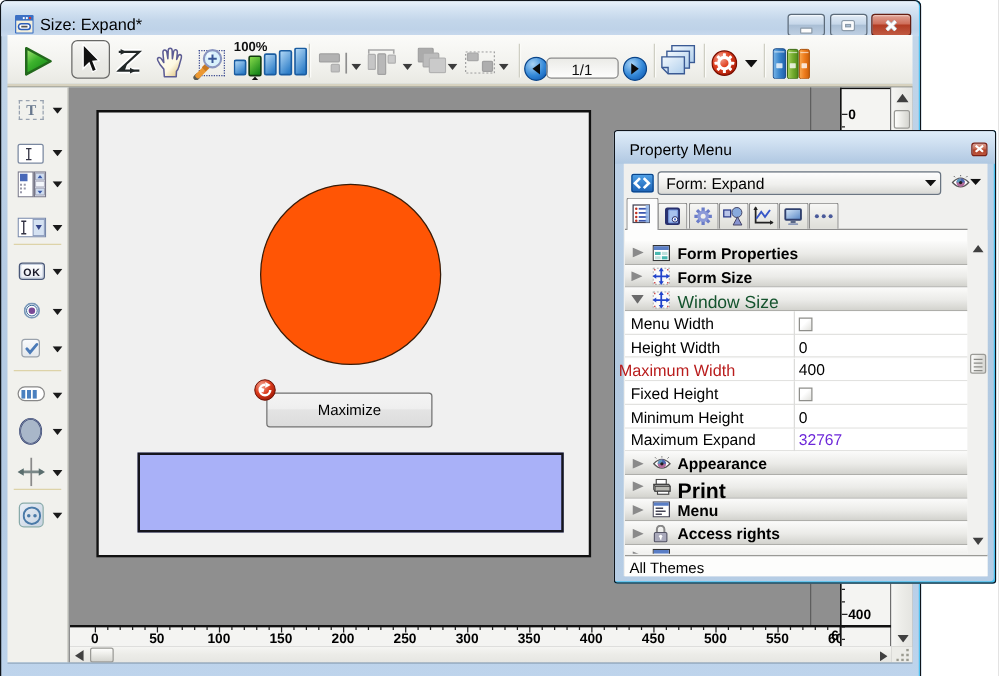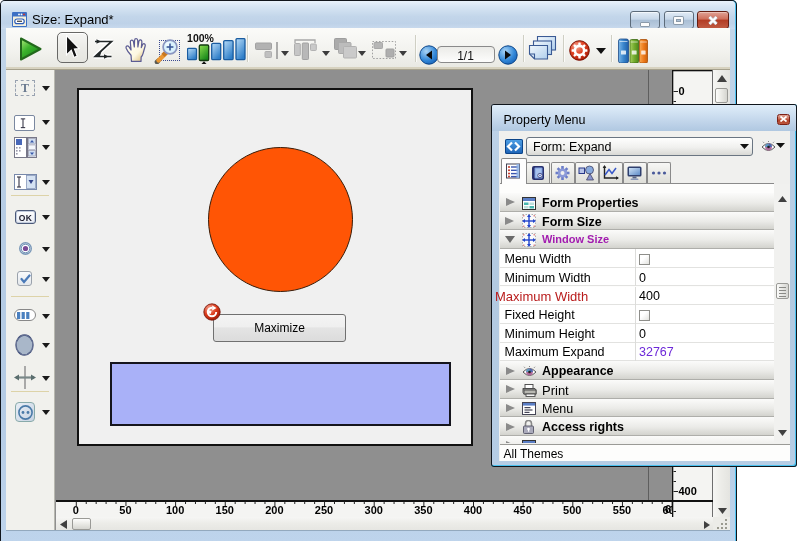--- a/index.html
+++ b/index.html
@@ -698,27 +698,27 @@
         <path d="M0 7 L3 5 L3 9 Z"></path>
         <path d="M14 7 L11 5 L11 9 Z"></path>
       </g>
       <g fill="#d05050">
         <rect x="1.2" y="1.2" width="1.2" height="1.2"></rect>
         <rect x="11.6" y="1.2" width="1.2" height="1.2"></rect>
         <rect x="1.2" y="11.6" width="1.2" height="1.2"></rect>
         <rect x="11.6" y="11.6" width="1.2" height="1.2"></rect>
       </g>
     </svg></div>
-<div class="a" style="left:542px;top:233.2px;font-size:11px;font-weight:bold;color:#a21caf">Window Size</div>
+<div class="a" style="left:542px;top:233.2px;font-size:14px;font-weight:normal;color:#14532d">Window Size</div>
 <div class="a" style="left:500px;top:249.1px;width:274px;height:18.7px;background:#fff;border-bottom:1px solid #e2e2e0;box-sizing:border-box"></div>
 <div class="a" style="left:504.5px;top:251.9px;font-size:12.5px;color:#000">Menu Width</div>
 <div class="a" style="left:635px;top:249.1px;width:1px;height:18.7px;background:#dcdcda"></div>
 <div class="a" style="left:638.5px;top:253.6px;width:11px;height:11px;border:1px solid #8e8e8a;background:linear-gradient(135deg,#fff 40%,#e2e2de);box-sizing:border-box"></div>
 <div class="a" style="left:500px;top:267.8px;width:274px;height:18.7px;background:#fff;border-bottom:1px solid #e2e2e0;box-sizing:border-box"></div>
-<div class="a" style="left:504.5px;top:270.6px;font-size:12.5px;color:#000">Minimum Width</div>
+<div class="a" style="left:504.5px;top:270.6px;font-size:12.5px;color:#000">Height Width</div>
 <div class="a" style="left:635px;top:267.8px;width:1px;height:18.7px;background:#dcdcda"></div>
 <div class="a" style="left:639px;top:270.6px;font-size:12.5px;color:#000">0</div>
 <div class="a" style="left:500px;top:286.5px;width:274px;height:18.7px;background:#fff;border-bottom:1px solid #e2e2e0;box-sizing:border-box"></div>
 <div class="a" style="left:495px;top:289.3px;font-size:13px;color:#b91c1c">Maximum Width</div>
 <div class="a" style="left:635px;top:286.5px;width:1px;height:18.7px;background:#dcdcda"></div>
 <div class="a" style="left:639px;top:289.3px;font-size:12.5px;color:#000">400</div>
 <div class="a" style="left:500px;top:305.2px;width:274px;height:18.7px;background:#fff;border-bottom:1px solid #e2e2e0;box-sizing:border-box"></div>
 <div class="a" style="left:504.5px;top:308.0px;font-size:12.5px;color:#000">Fixed Height</div>
 <div class="a" style="left:635px;top:305.2px;width:1px;height:18.7px;background:#dcdcda"></div>
 <div class="a" style="left:638.5px;top:309.7px;width:11px;height:11px;border:1px solid #8e8e8a;background:linear-gradient(135deg,#fff 40%,#e2e2de);box-sizing:border-box"></div>
@@ -751,35 +751,35 @@
 <svg class="a" style="left:505.5px;top:385.2px" width="9" height="8" viewBox="0 0 9 8">
     <path d="M0 0 L9 4 L0 8 Z" fill="#8a8a8a"></path>
   </svg>
 <div class="a" style="left:522px;top:382.5px"><svg width="15" height="13" viewBox="0 0 15 13">
       <rect x="3" y="0.5" width="8" height="4" fill="#fff" stroke="#444" stroke-width="0.9"></rect>
       <path d="M1 4.5 L13 4.5 L14 6 L14 10 L2 10 L1 8.5 Z" fill="#d8d8d4" stroke="#444" stroke-width="0.9"></path>
       <path d="M1 4.5 L2 6 L14 6" fill="none" stroke="#444" stroke-width="0.7"></path>
       <rect x="2" y="6" width="12" height="4" fill="#b8b8b2" stroke="#444" stroke-width="0.9"></rect>
       <rect x="4" y="10" width="9" height="2.4" fill="#fff" stroke="#444" stroke-width="0.9"></rect>
     </svg></div>
-<div class="a" style="left:542px;top:382.8px;font-size:13px;font-weight:normal;color:#000">Print</div>
+<div class="a" style="left:542px;top:382.8px;font-size:17px;font-weight:bold;color:#000">Print</div>
 <div class="a" style="left:500px;top:398.7px;width:274px;height:18.7px;background:linear-gradient(180deg,#fbfbfa 0%,#ebebe8 55%,#d3d3ce 100%);border-bottom:1px solid #aeaeaa;box-sizing:border-box"></div>
 <svg class="a" style="left:505.5px;top:403.9px" width="9" height="8" viewBox="0 0 9 8">
     <path d="M0 0 L9 4 L0 8 Z" fill="#8a8a8a"></path>
   </svg>
 <div class="a" style="left:522px;top:401.2px"><svg width="14" height="13" viewBox="0 0 14 13">
       <rect x="0.5" y="0.5" width="13" height="12" fill="#fff" stroke="#445" stroke-width="1"></rect>
       <rect x="1" y="1" width="12" height="2.6" fill="#5a7ec6"></rect>
       <g fill="#445">
         <rect x="2.5" y="5" width="6" height="1.2"></rect>
         <rect x="2.5" y="7.4" width="8" height="1.2"></rect>
         <rect x="2.5" y="9.8" width="5" height="1.2"></rect>
       </g>
     </svg></div>
-<div class="a" style="left:542px;top:401.5px;font-size:12.5px;font-weight:normal;color:#000">Menu</div>
+<div class="a" style="left:542px;top:401.5px;font-size:12.5px;font-weight:bold;color:#000">Menu</div>
 <div class="a" style="left:500px;top:417.4px;width:274px;height:18.7px;background:linear-gradient(180deg,#fbfbfa 0%,#ebebe8 55%,#d3d3ce 100%);border-bottom:1px solid #aeaeaa;box-sizing:border-box"></div>
 <svg class="a" style="left:505.5px;top:422.6px" width="9" height="8" viewBox="0 0 9 8">
     <path d="M0 0 L9 4 L0 8 Z" fill="#8a8a8a"></path>
   </svg>
 <div class="a" style="left:522px;top:419.9px"><svg width="13" height="14" viewBox="0 0 13 14">
       <path d="M3.5 6 L3.5 3.5 A3 3 0 0 1 9.5 3.5 L9.5 6" fill="none" stroke="#888" stroke-width="1.6"></path>
       <rect x="1.5" y="6" width="10" height="7.5" rx="1" fill="#aab" stroke="#556" stroke-width="0.9"></rect>
       <circle cx="6.5" cy="9" r="1.3" fill="#fff"></circle>
       <rect x="6" y="9.5" width="1.2" height="2.2" fill="#fff"></rect>
     </svg></div>

